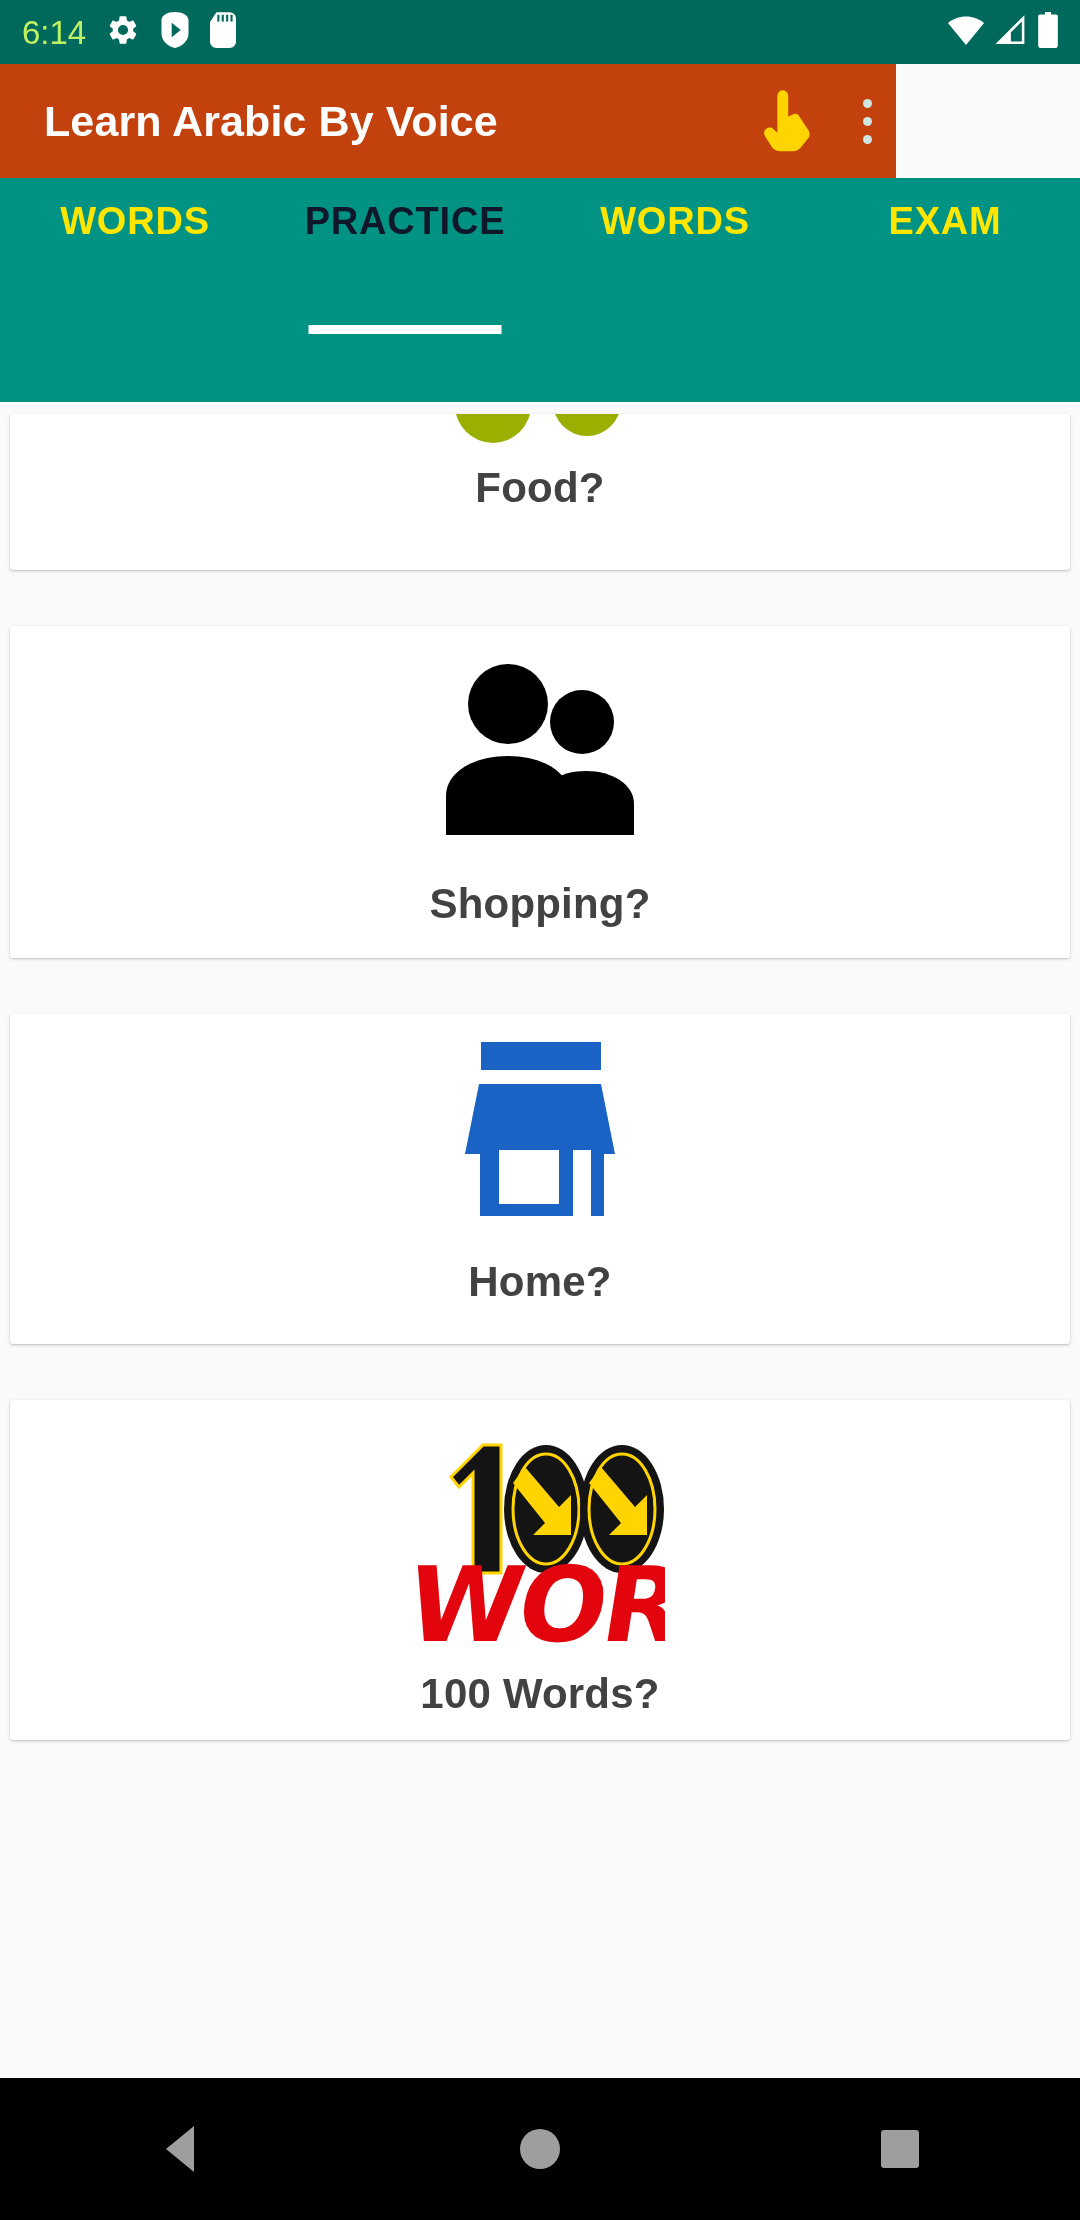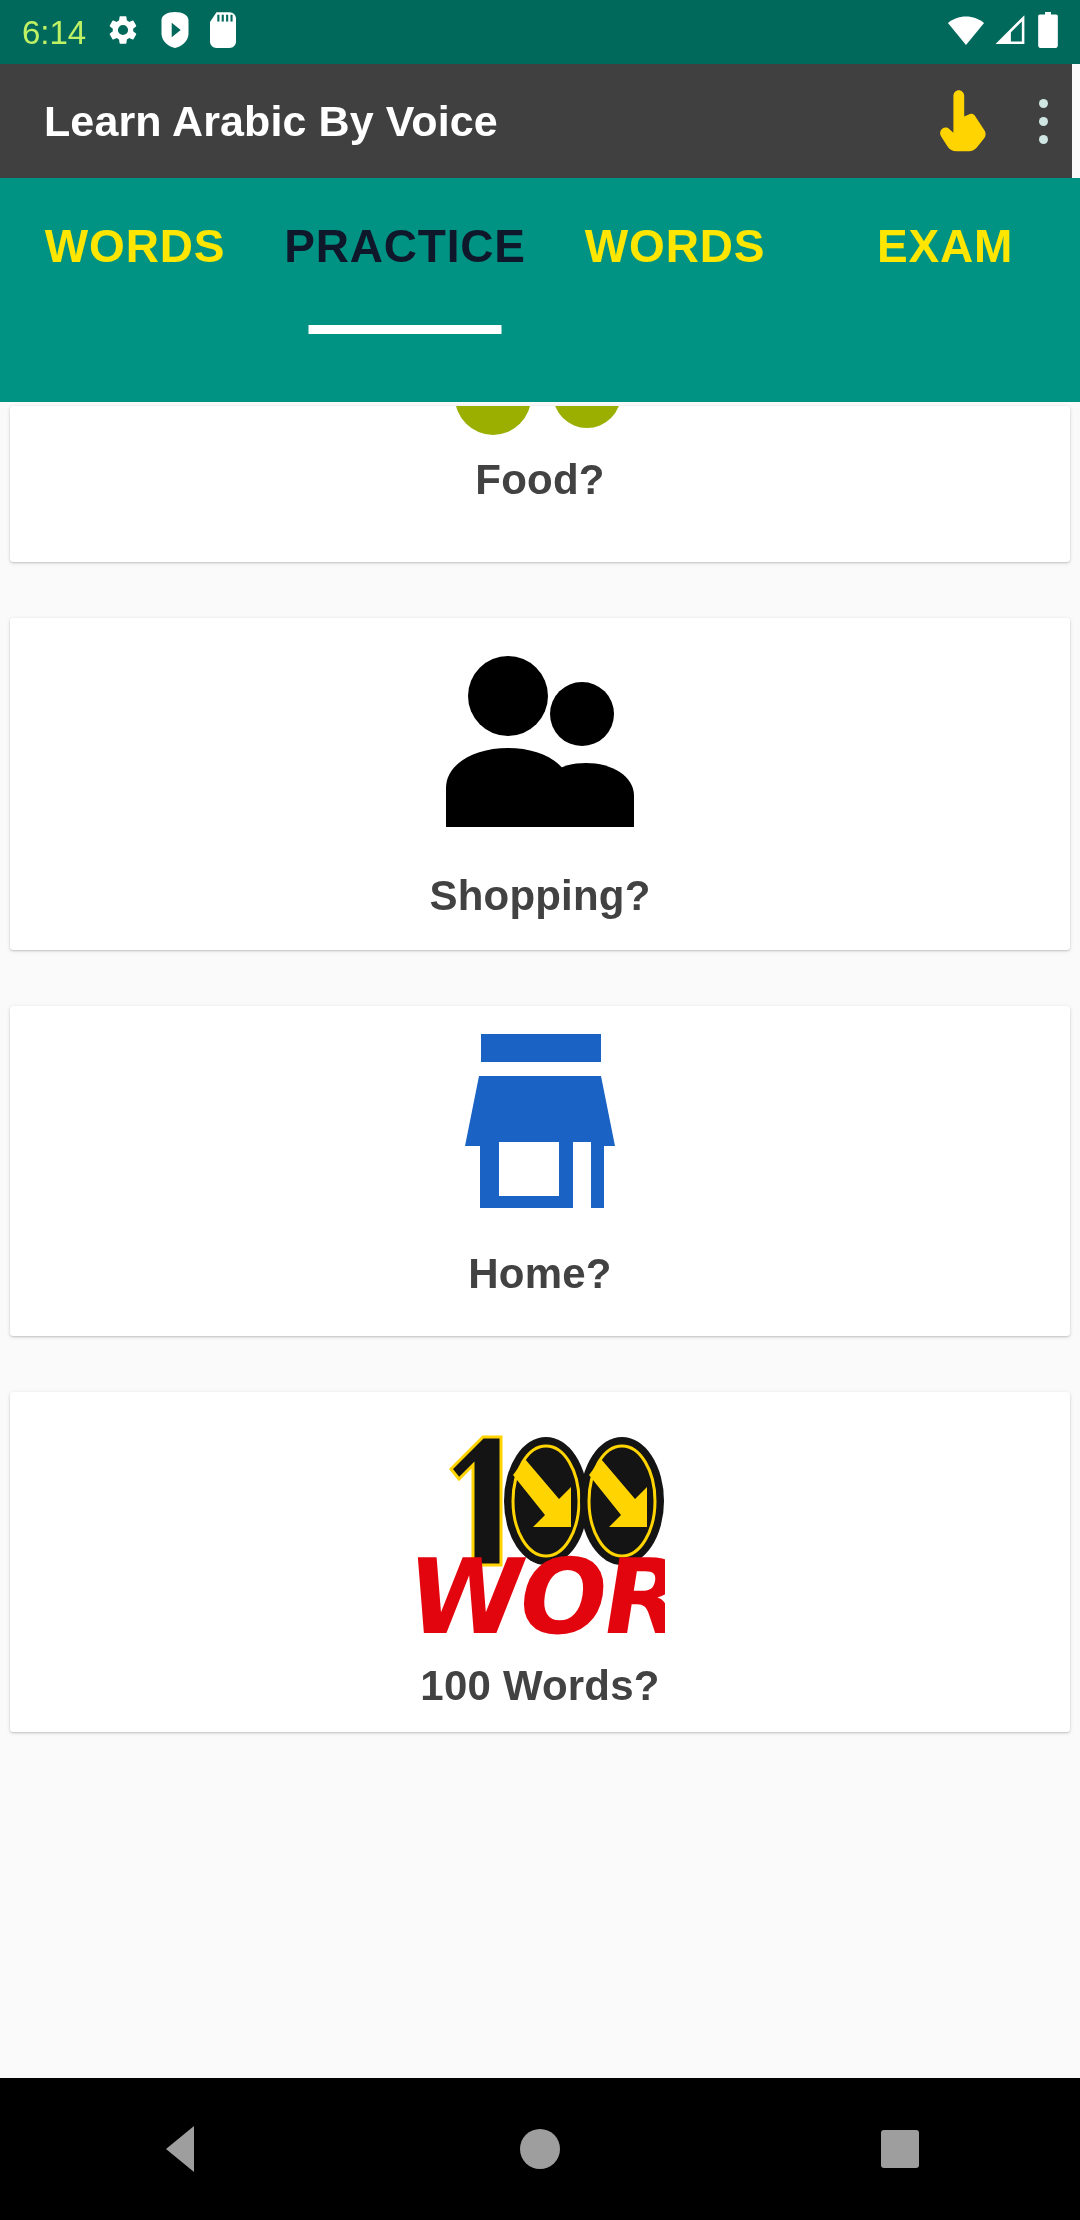--- a/index.html
+++ b/index.html
@@ -24,22 +24,22 @@
   .status-time {
     font-size: 33px; font-weight: 400; letter-spacing: 0px;
     color: #bef264; line-height: 1;
   }
   .status-right { margin-left: auto; display: flex; align-items: center; gap: 9px; }
   .sicon { display: block; }
 
   
   .app-bar {
     position: absolute; top: 64px; left: 0;
-    width: 1072px; height: 114px;
-    background: #404040;
+    width: 896px; height: 114px;
+    background: #c2410c;
     display: flex; align-items: center;
     padding: 0 14px 0 44px;
   }
   .app-title {
     font-size: 43px; font-weight: 700; color: #ffffff;
     letter-spacing: 0.1px; white-space: nowrap;
   }
   .app-actions { margin-left: auto; display: flex; align-items: center; gap: 34px; }
   .hand-btn { width: 60px; height: 70px; display:flex; align-items:center; justify-content:center; }
   .overflow-btn {
@@ -58,22 +58,22 @@
     background: #009384;
     display: flex; align-items: flex-start;
   }
   .tab {
     flex: 1 1 0; height: 100%;
     position: relative;
     display: flex; align-items: flex-start; justify-content: center;
     padding-top: 22px;
   }
   .tab-label {
-    font-size: 46px; font-weight: 700; letter-spacing: 0.8px;
-    color: #ffe600; white-space: nowrap; margin-top: 19px;
+    font-size: 38px; font-weight: 700; letter-spacing: 0.8px;
+    color: #ffe600; white-space: nowrap;
   }
   .tab.active .tab-label { color: #0f172a; }
   .tab-indicator {
     position: absolute; bottom: 68px; left: 50%;
     transform: translateX(-50%);
     width: 193px; height: 9px; background: #ffffff;
     display: none;
   }
   .tab.active .tab-indicator { display: block; }
 
@@ -100,21 +100,21 @@
     text-align: center; letter-spacing: 0.2px;
   }
   .card-icon {
     display: flex; align-items: center; justify-content: center;
   }
 
   
   .card-food {
     height: 156px;
     justify-content: flex-start;
-    margin-top: 4px;
+    margin-top: 12px;
   }
   .card-food .card-icon { height: 30px; overflow: hidden; margin-top: 0; }
   .card-food .card-label { margin-top: 20px; }
 
   .card-shopping { height: 332px; padding-bottom: 30px; }
   .card-shopping .card-icon { height: 180px; margin-bottom: 42px; margin-top: 28px;}
 
   .card-home { height: 330px; padding-bottom: 38px; }
   .card-home .card-icon { height: 182px; margin-bottom: 40px; margin-top: 30px;}
 

